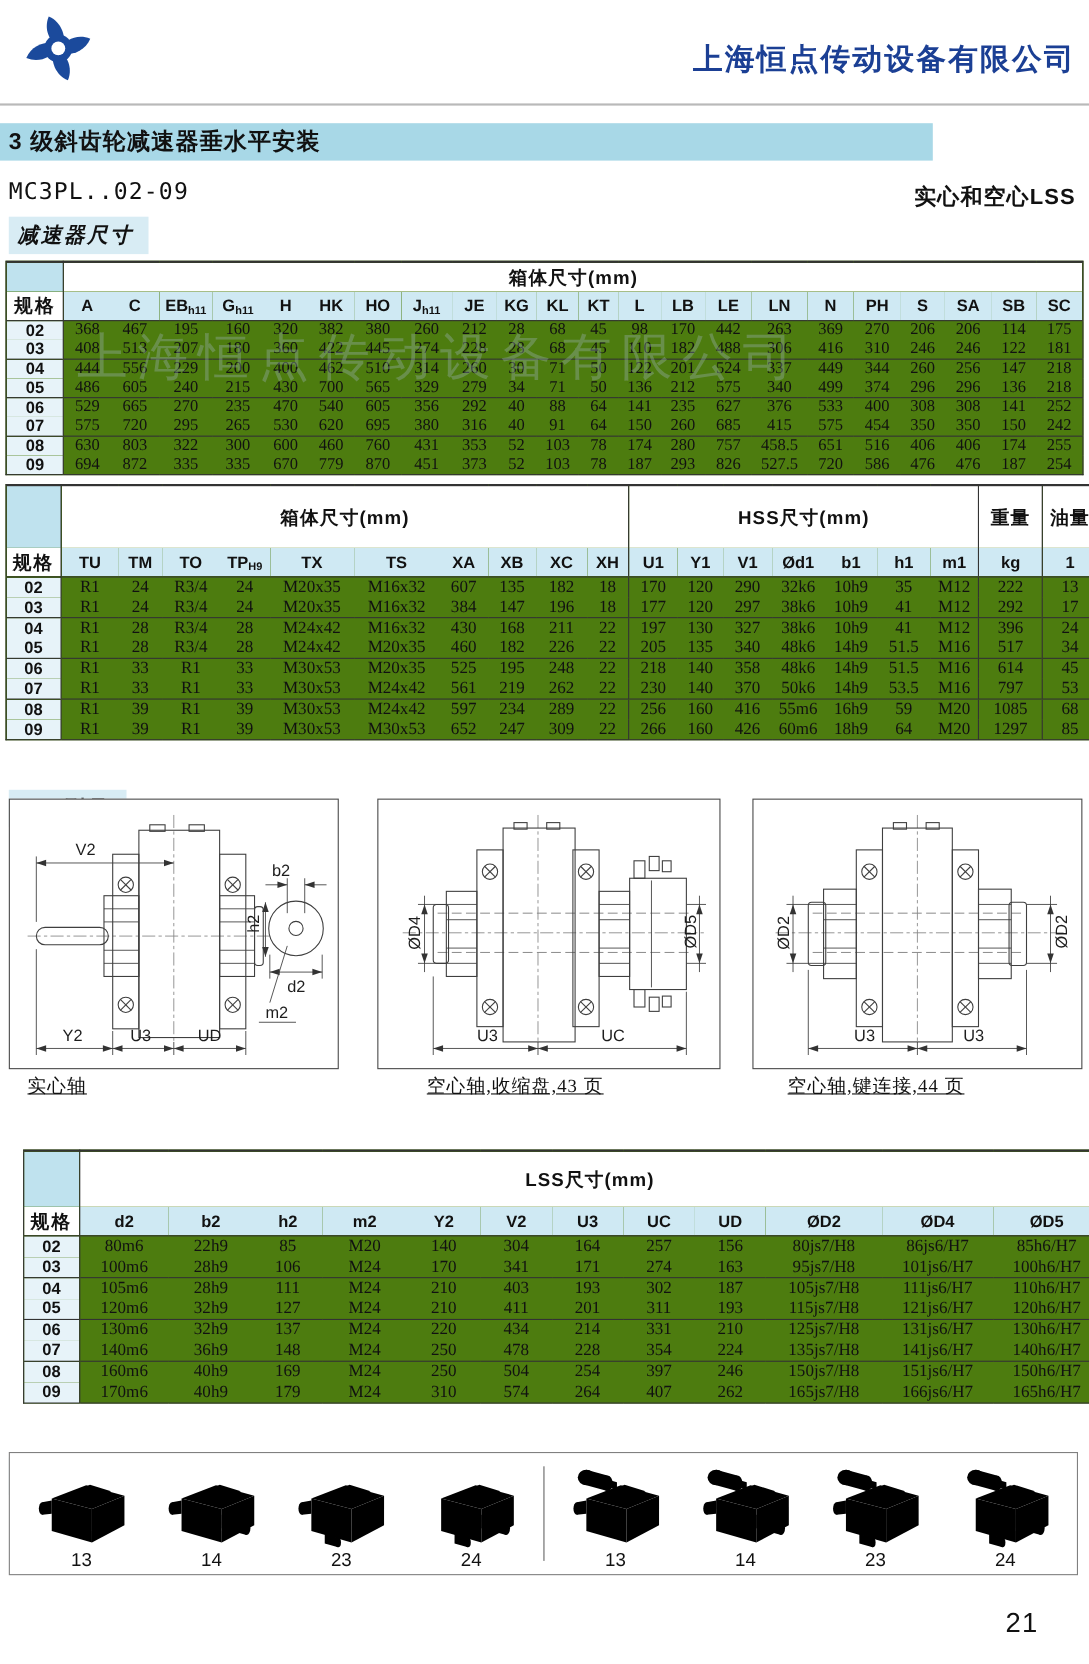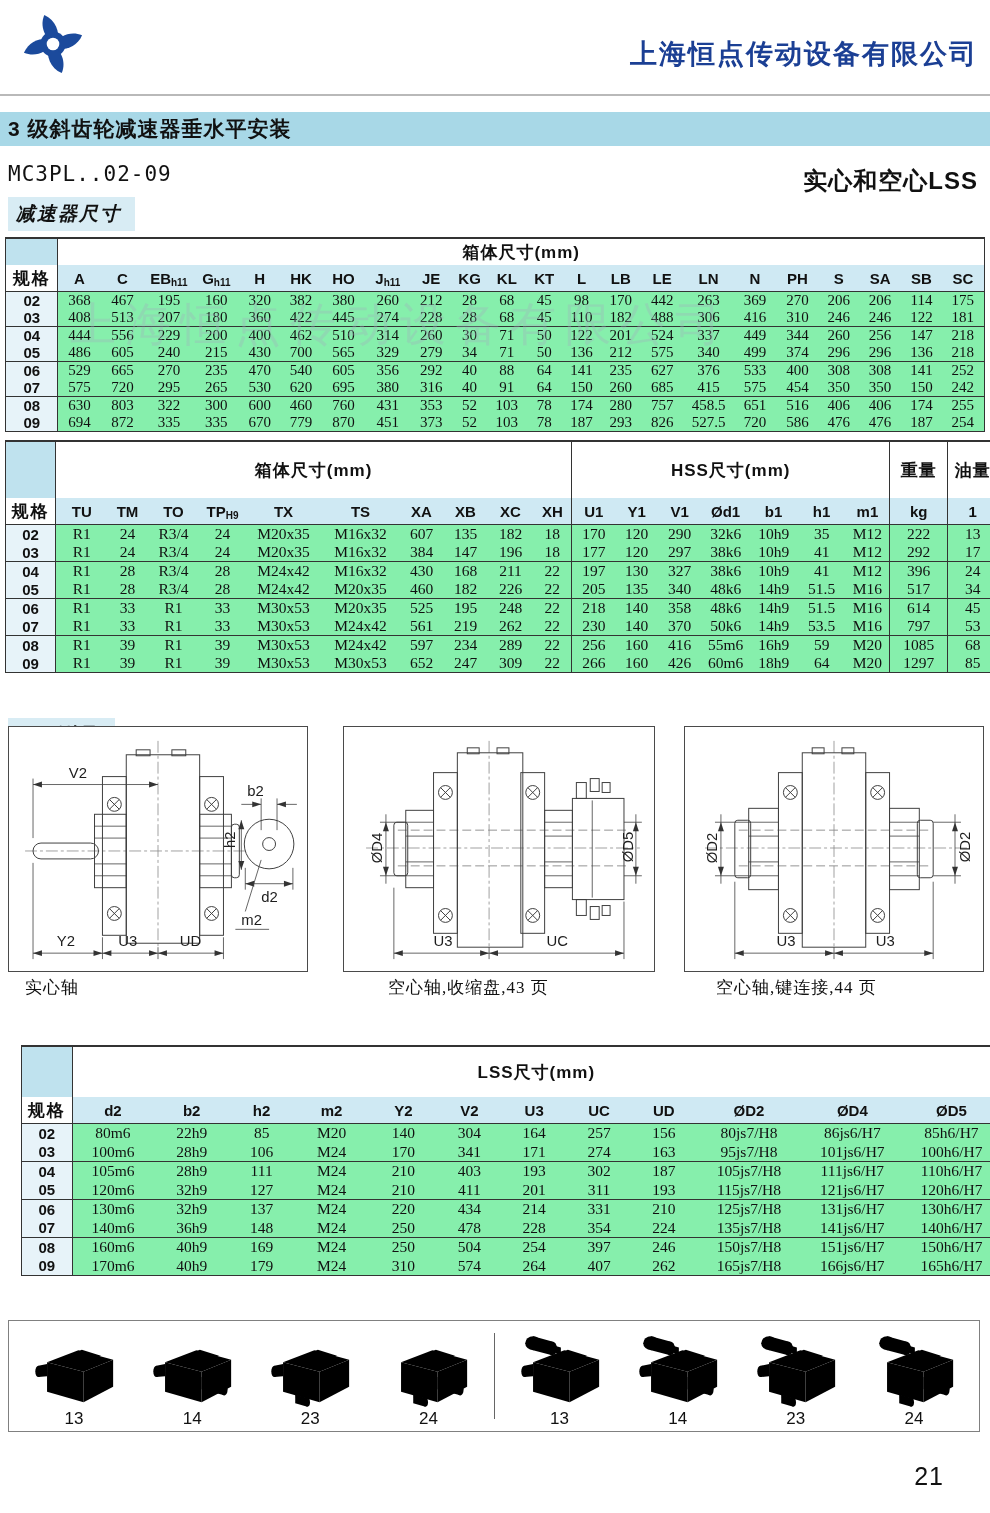--- a/index.html
+++ b/index.html
@@ -6,29 +6,29 @@
   body{width:990px;height:1513px;position:relative;background:#ffffff;overflow:hidden;
        font-family:"Liberation Sans",sans-serif;color:#111;}
 
   
   .logo-wrap{position:absolute;left:22px;top:12px;display:flex;align-items:center;gap:14px;}
   .logo-svg{width:62px;height:64px;}
   .logo-text{font-size:31px;font-weight:bold;color:#1b4a9c;letter-spacing:1px;}
   .company{position:absolute;right:12px;top:36px;font-size:27px;font-weight:bold;color:#1b3f94;letter-spacing:2px;}
   .head-rule{position:absolute;left:0;top:94px;width:990px;height:2px;background:#b9b9b9;}
 
-  .banner{position:absolute;left:0;top:112px;width:990px;height:34px;background:#a8d8e7;
+  .banner{position:absolute;left:0;top:112px;width:848px;height:34px;background:#a8d8e7;
           font-size:21px;font-weight:bold;line-height:34px;padding-left:8px;box-sizing:border-box;letter-spacing:1px;}
   .model{position:absolute;left:8px;top:162px;font-size:21px;font-family:"DejaVu Sans Mono",monospace;letter-spacing:1px;}
-  .shaft-note{position:absolute;right:12px;top:165px;font-size:24px;font-weight:bold;letter-spacing:1px;}
+  .shaft-note{position:absolute;right:12px;top:165px;font-size:20px;font-weight:bold;letter-spacing:1px;}
   .sec-label{position:absolute;background:#d8ecf4;font-size:19px;font-weight:bold;letter-spacing:2px;padding:4px 14px 4px 8px;}
 
   
   table.dtab{position:absolute;left:5px;border-collapse:collapse;width:980px;table-layout:fixed;
-             border:1.6px solid #333;border-top-width:2px;background:#86efac;}
+             border:1.6px solid #333;border-top-width:2px;background:#4d7c0f;}
   .dtab th,.dtab td{padding:0;text-align:center;vertical-align:middle;overflow:hidden;white-space:nowrap;}
   .dtab thead th{font-weight:bold;font-size:15px;}
   .dtab tr.groups th{font-size:17px;letter-spacing:1px;background:#fff;}
   .dtab tr.groups th.corner{background:#bfe2ee;border-right:1.2px solid #333;}
   .dtab tr.cols th{border-bottom:1.6px solid #333;background:#cfe9f3;}
   .dtab tr.cols th:first-child{background:#fff;border-right:1.2px solid #333;font-size:17px;letter-spacing:2px;}
   .dtab tbody td{font-family:"Liberation Serif",serif;font-size:15.5px;}
   .dtab tbody td:first-child{font-family:"Liberation Sans",sans-serif;font-weight:bold;font-size:15px;
                              background:#e7f3f9;border-right:1.2px solid #333;}
   .dtab tbody tr:nth-child(odd):not(:first-child) td{border-top:1.4px solid #333;}
@@ -38,21 +38,21 @@
   .t2{top:440px;} .t2 tr.groups th{height:56px;} .t2 tr.cols th{height:26px;} .t2 tbody td{height:18px;}
   .t3{top:1045px;margin-left:16px;} .t3 tr.groups th{height:50px;} .t3 tr.cols th{height:26px;} .t3 tbody td{height:18.5px;}
 
   .t2 tr.groups th:nth-child(3),.t2 tr.groups th:nth-child(4),.t2 tr.groups th:nth-child(5),
   .t2 tr.cols th:nth-child(12),.t2 tr.cols th:nth-child(19),.t2 tr.cols th:nth-child(20),
   .t2 tbody td:nth-child(12),.t2 tbody td:nth-child(19),.t2 tbody td:nth-child(20){border-left:1.2px solid #333;}
 
   
   .draw-box{position:absolute;top:726px;height:246px;border:1.6px solid #4a4a4a;background:#fff;box-sizing:border-box;}
   .draw-box svg{width:100%;height:100%;display:block;}
-  .caption{position:absolute;top:976px;font-size:17px;font-family:"Liberation Serif",serif;letter-spacing:1px;}
+  .caption{position:absolute;top:976px;font-size:17px;font-family:"Liberation Serif",serif;letter-spacing:1px;text-decoration:underline;}
 
   .tech line,.tech rect,.tech circle,.tech path,.tech polygon{stroke:#3f3f3f;stroke-width:1;fill:none;}
   .tech .thin{stroke-width:0.8;}
   .tech .cl{stroke:#888;stroke-width:0.8;stroke-dasharray:12 3 3 3;}
   .tech .bore{stroke:#888;stroke-width:0.9;stroke-dasharray:9 4;}
   .tech .arr{fill:#333;stroke:none;}
   .tech text{fill:#1d1d1d;font-size:15px;font-family:"Liberation Sans",sans-serif;stroke:none;}
 
   
   .pos-box{position:absolute;left:8px;top:1320px;width:972px;height:112px;border:1.6px solid #808080;

